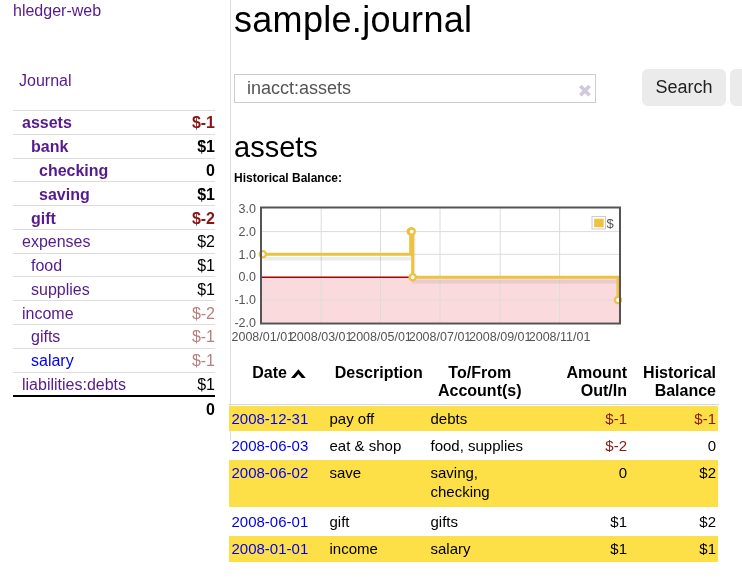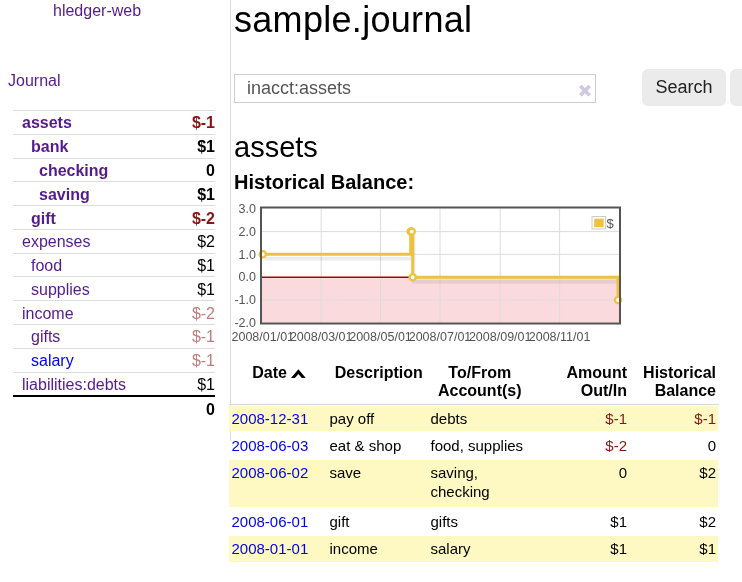--- a/index.html
+++ b/index.html
@@ -1,22 +1,22 @@
 <!DOCTYPE html>
 <html><head>
 <meta charset="utf-8">
 <style>
 * { margin:0; padding:0; box-sizing:content-box; }
 html,body { width:742px; height:582px; background:#fff; font-family:"Liberation Sans",sans-serif; position:relative; overflow:hidden; }
 a { text-decoration:none; }
 
 
 #sidebar { position:absolute; left:0; top:0; width:230px; height:441px; border-right:1px solid #ddd; }
-#brand { position:absolute; left:13px; top:2px; font-size:16px; color:#551a8b;margin-left:40px; }
-#journal { position:absolute; left:8px; top:72px; font-size:16px; color:#551a8b;text-align:center; }
+#brand { position:absolute; left:13px; top:2px; font-size:16px; color:#551a8b; }
+#journal { position:absolute; left:19px; top:72px; font-size:16px; color:#551a8b;text-align:center; }
 #acctbl { position:absolute; left:13px; top:110px; width:202px; border-collapse:collapse; font-size:16px; }
 #acctbl th { font-weight:normal; text-align:left; padding:0 0 4px 0; line-height:17px; }
 #acctbl th.bal { text-align:right; }
 #acctbl td { line-height:17px; padding:3.4px 0 2.4px 0; border-top:1px solid #ddd; }
 #acctbl td.bal { text-align:right; }
 #acctbl tr.b td { font-weight:bold; }
 #acctbl td a { color:#551a8b; }
 #acctbl td a.blue { color:#0000ee; }
 .neg { color:#871717; }
 .pneg { color:#bd7e7e; }
@@ -27,28 +27,28 @@
 
 
 #main { position:absolute; left:216px; top:0; width:511px; height:582px; }
 h1 { position:absolute; left:18px; top:-1px; font-size:36px; font-weight:normal; color:#000; letter-spacing:0.3px; }
 #qinput { position:absolute; left:18px; top:74px; width:348px; height:27px; border:1px solid #ccc; border-radius:0; font-family:"Liberation Sans",sans-serif; font-size:18px; color:#555; padding:0 0 0 12px; }
 #qx { position:absolute; left:361px; top:80px; font-size:18px; color:#cfc8de; transform:rotate(45deg); transform-origin:center; }
 .btn { position:absolute; top:69px; height:37px; background:#ebebeb; border:none; border-radius:6px; font-family:"Liberation Sans",sans-serif; font-size:18px; color:#222;margin-left:44px; }
 #btn-search { left:382px; width:84px; }
 #btn-help { left:470px; width:34px; }
 h2 { position:absolute; left:18px; top:131px; font-size:29px; font-weight:normal; color:#000; }
-#hb { position:absolute; left:18px; top:171px; font-size:20px; font-weight:bold; color:#000; }
+#hb { position:absolute; left:18px; top:171px; font-size:12px; font-weight:bold; color:#000; }
 
 
 #regtbl { position:absolute; left:13px; top:362px; border-collapse:separate; border-spacing:0 2.5px; font-size:15px; table-layout:fixed; width:489px; }
 #regtbl th { font-size:16px; font-weight:bold; text-align:center; vertical-align:top; line-height:17.5px; padding:0 0 4.5px 2.5px; }
 #regtbl th.r, #regtbl td.r { text-align:right; padding-right:2px; }
 #regtbl td { line-height:19.3px; padding:3px 0 3px 2.5px; vertical-align:top; }
-#regtbl tr.g td { background:#fef9c3; }
+#regtbl tr.g td { background:#fde047; }
 #regtbl tr.t3 td { padding-bottom:5.3px; }
 #regtbl td a { color:#0000ee; }
 #hdrline { position:absolute; left:13px; top:404px; width:490px; height:1px; background:#d8d8d8; }
 </style>
 </head>
 <body>
 <div id="sidebar">
  <a id="brand" href="#">hledger-web</a>
  <a id="journal" href="#">Journal</a>
  <table id="acctbl">

